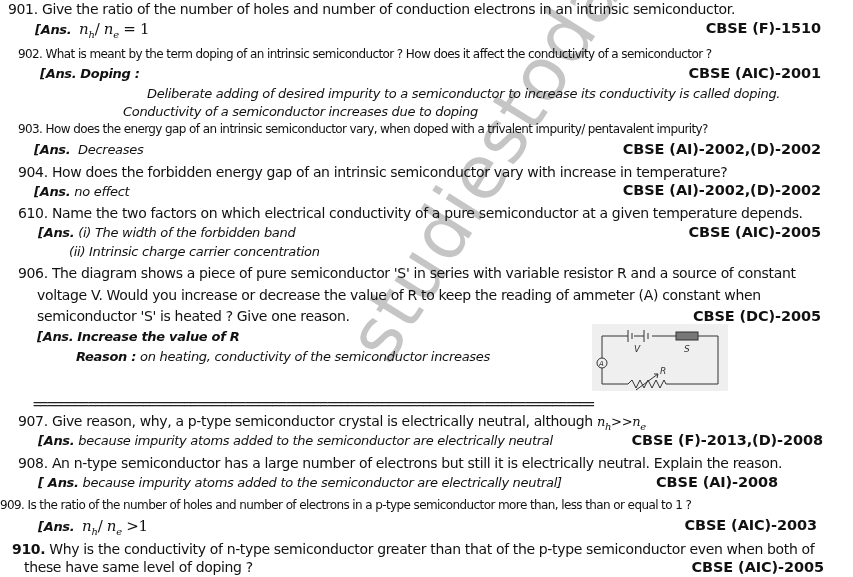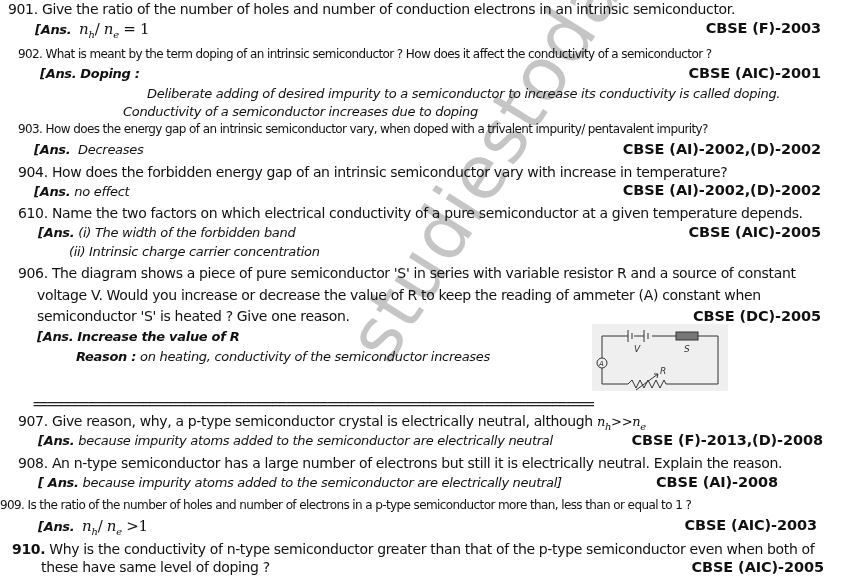--- a/index.html
+++ b/index.html
@@ -24,21 +24,21 @@
 <div class="wm">studiestoday.com</div>
 
 <div class="ln q" style="left:8px;top:1px;">
   <span>901.</span>
   <span>Give the ratio of the number of holes and number of conduction electrons in an intrinsic semiconductor.</span>
 </div>
 <div class="ln a" style="left:35px;top:20px;">
   <span class="ansb">[Ans.</span>&nbsp;
   <span class="math"><span>n</span><sub>h</sub><span class="eq">/ </span><span>n</span><sub>e</sub> <span class="eq">= 1</span></span>
 </div>
-<div class="ln src" style="right:32px;top:20px;">CBSE (F)-2003</div>
+<div class="ln src" style="right:32px;top:20px;">CBSE (F)-1510</div>
 
 <div class="ln qc" style="left:18px;top:47px;">
   <span>902.</span>
   <span>What is meant by the term doping of an intrinsic semiconductor ? How does it affect the conductivity of a semiconductor ?</span>
 </div>
 <div class="ln a" style="left:40px;top:66px;">
   <span class="ansb">[Ans.</span>
   <span class="ansb">Doping :</span>
 </div>
 <div class="ln src" style="right:32px;top:65px;">CBSE (AIC)-2001</div>
@@ -143,14 +143,14 @@
 <div class="ln a" style="left:38px;top:517px;">
   <span class="ansb">[Ans.</span>&nbsp;
   <span class="math"><span>n</span><sub>h</sub><span class="eq">/ </span><span>n</span><sub>e</sub> <span class="eq">&gt;1</span></span>
 </div>
 <div class="ln src" style="right:36px;top:517px;">CBSE (AIC)-2003</div>
 
 <div class="ln q" style="left:12px;top:541px;">
   <span style="font-weight:bold;">910.</span>
   <span>Why is the conductivity of n-type semiconductor greater than that of the p-type semiconductor even when both of</span>
 </div>
-<div class="ln q" style="left:41px;top:559px;">these have same level of doping ?</div>
+<div class="ln q" style="left:24px;top:559px;">these have same level of doping ?</div>
 <div class="ln src" style="right:29px;top:559px;">CBSE (AIC)-2005</div>
 
 </body></html>

